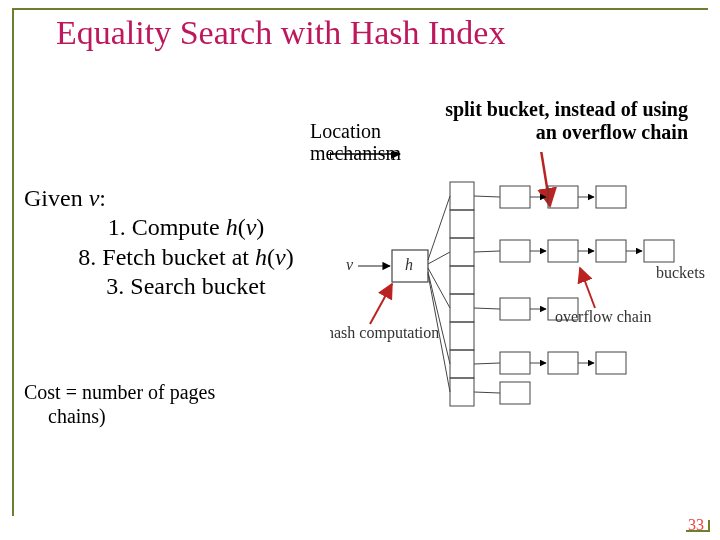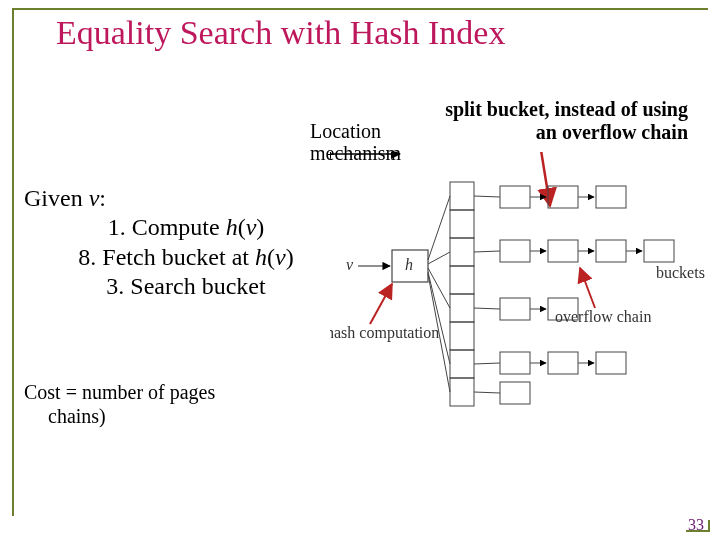--- a/index.html
+++ b/index.html
@@ -82,21 +82,21 @@
     left: 330px;
     top: 152px;
     width: 380px;
     height: 290px;
   }
   .slide-num {
     position: absolute;
     right: 16px;
     bottom: 6px;
     font-size: 16px;
-    color: #701a75;
+    color: #ef4444;
   }
   
   .svglab { font-family: "Times New Roman", Times, serif; font-size: 16px; fill: #333; }
   .svglab-it { font-style: italic; }
 </style>
 </head>
 <body>
 
 <div class="accent-frame"></div>
 <div class="accent-corner"></div>

